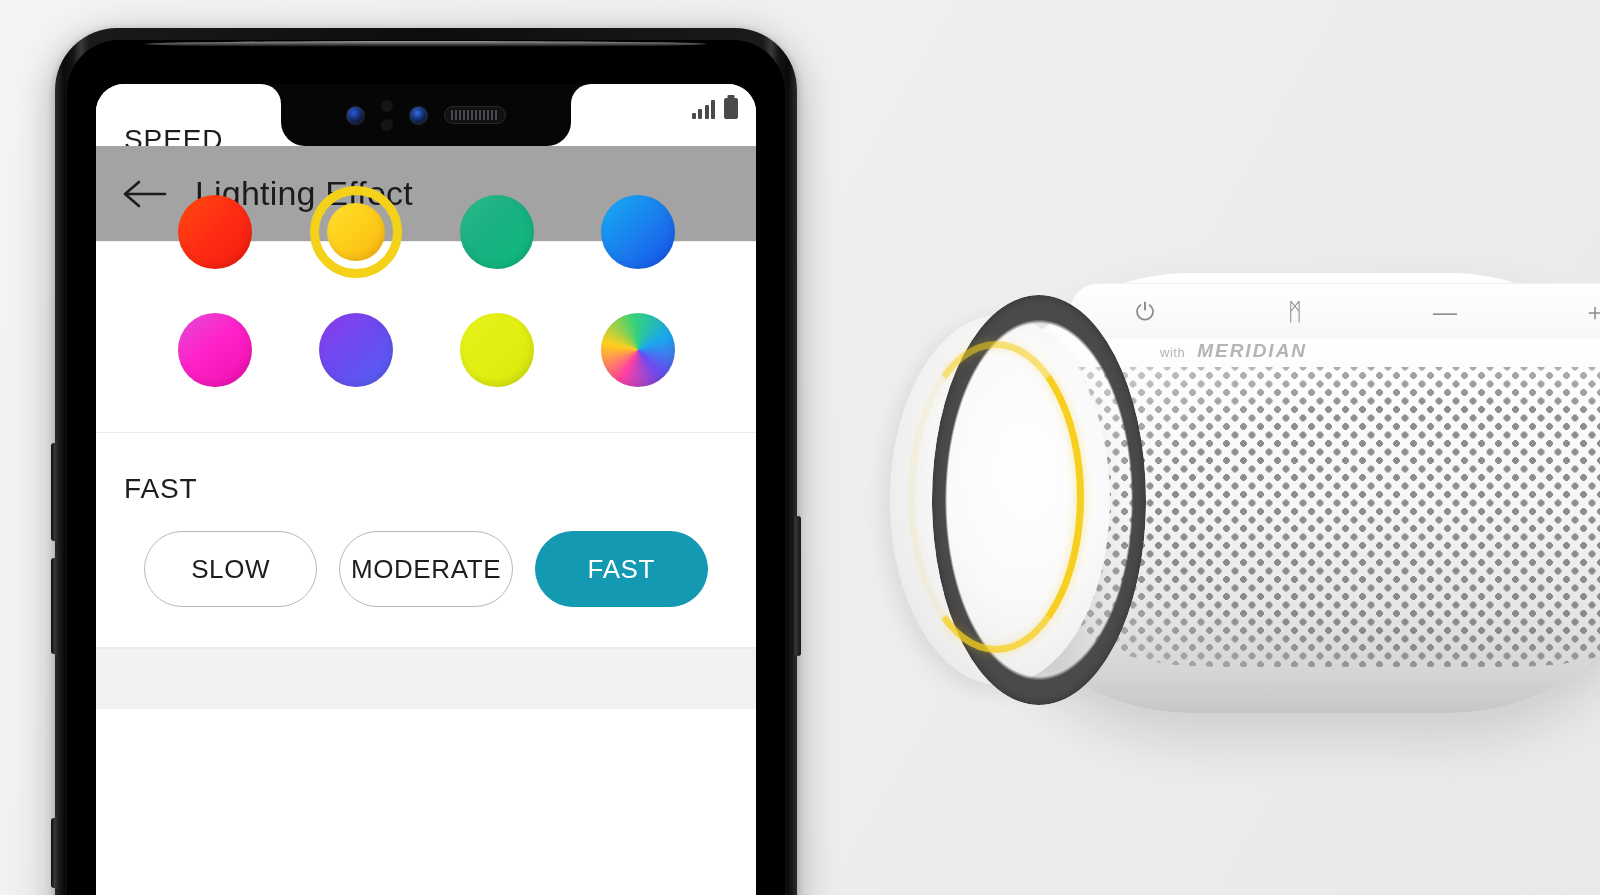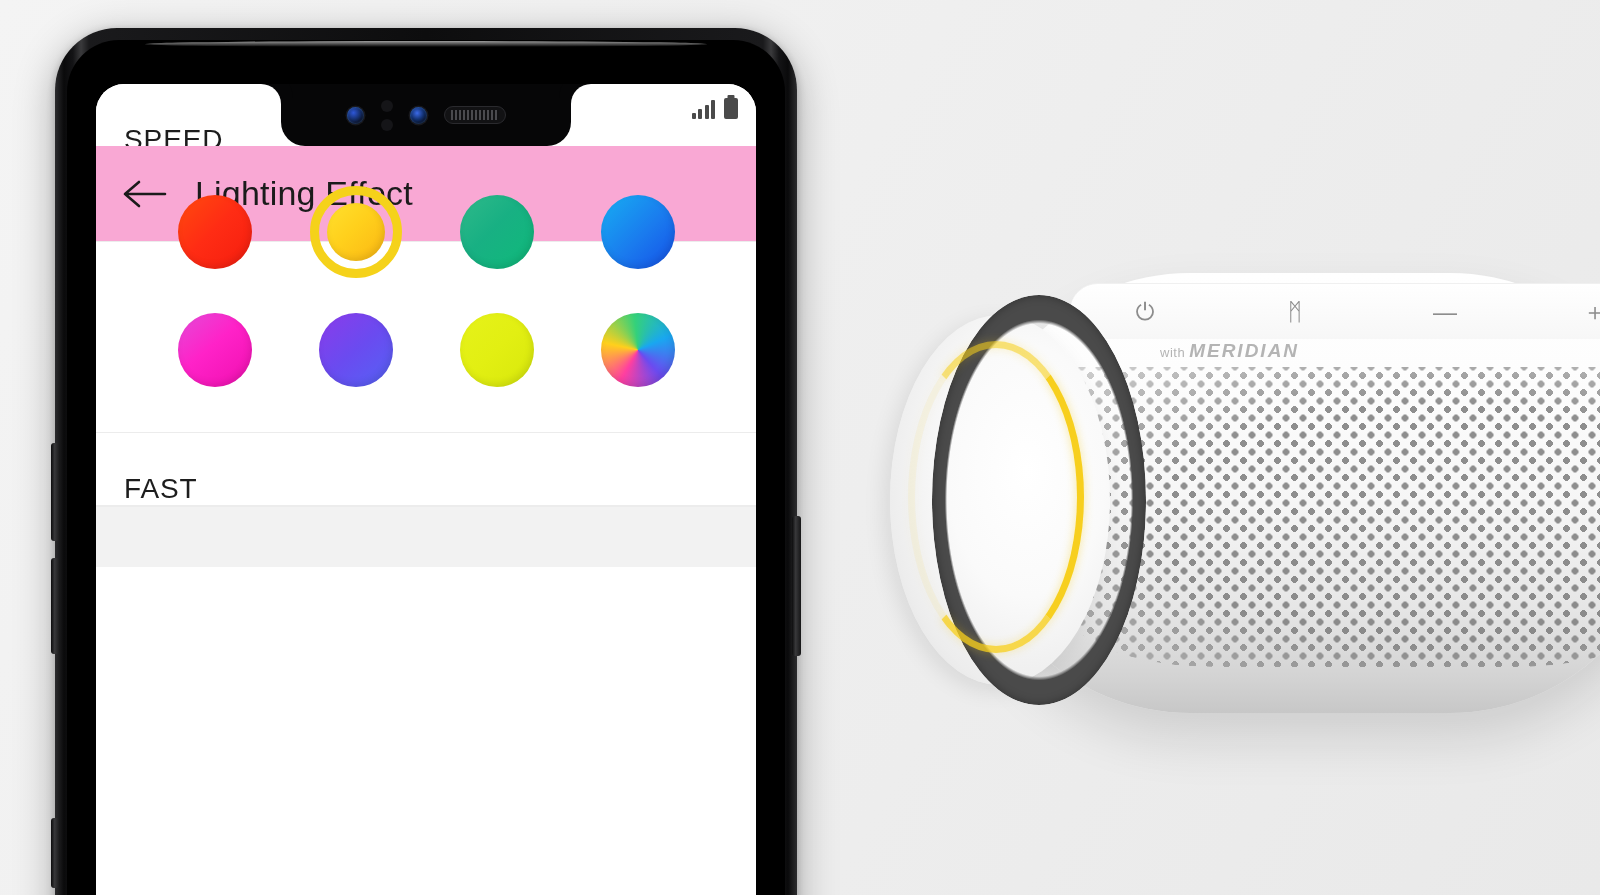--- a/index.html
+++ b/index.html
@@ -133,21 +133,21 @@
   }
 
   
   .app-header {
     position: absolute;
     left: 0; right: 0; top: 62px;
     height: 96px;
     display: flex; align-items: center;
     padding-left: 27px;
     border-bottom: 1px solid #ececec;
-    background: #f9a8d4;
+    background: #a3a3a3;
   }
   .back-arrow {
     width: 46px; height: 32px;
     flex: none;
     cursor: pointer;
   }
   .app-title {
     margin-left: 26px;
     font-size: 34px;
     color: #1b1b1b;
@@ -290,21 +290,21 @@
     flex: 1;
     display: flex; align-items: center; justify-content: center;
     color: #8d8d8d;
     font-size: 24px;
     cursor: pointer;
     height: 100%;
   }
   .spk-brand {
     position: absolute;
     left: 280px; top: 85px;
-    display: flex; align-items: baseline; gap: 4px;
+    display: flex; align-items: baseline; gap: 12px;
     color: #b4b4b4;
   }
   .spk-brand .with { font-size: 13px; letter-spacing: .5px; }
   .spk-brand .meridian {
     font-size: 19px; letter-spacing: 2px;
     font-style: italic; font-weight: 700;
   }
   
   .endcap {
     position: absolute;
@@ -410,20 +410,25 @@
             </div>
             <div class="swatch-wrap">
               <div class="swatch" style="background: conic-gradient(from 210deg, rgb(255, 63, 160), rgb(255, 208, 28), rgb(52, 209, 122), rgb(25, 167, 240), rgb(106, 75, 240), rgb(255, 63, 160));"></div>
             </div>
           </div>
       </div>
       <div class="divider"></div>
 
       <div class="section">
         <div class="section-title">FAST</div>
+        <div class="speed-row" id="speed-row">
+            <div class="pill">SLOW</div>
+            <div class="pill">MODERATE</div>
+            <div class="pill active" style="background: rgb(19, 154, 178); border-color: rgb(19, 154, 178);">FAST</div>
+          </div>
       </div>
       <div class="divider"></div>
 
       <div class="divider"></div>
       <div class="bottom-strip"></div>
     </div>
   </div>
 
   <div id="speaker">
     <div class="spk-body"></div>

